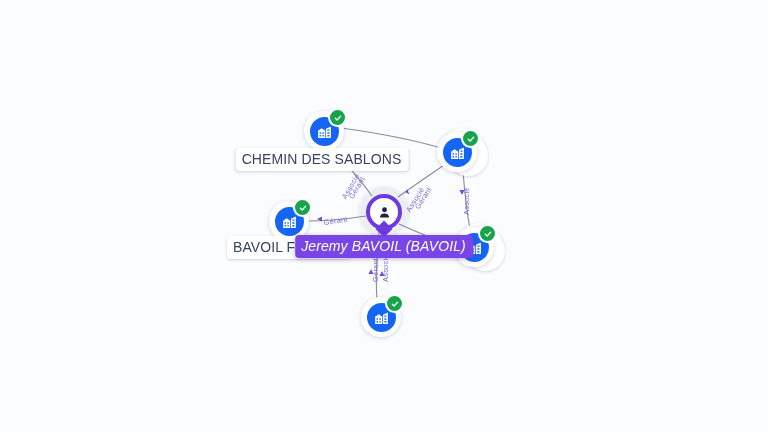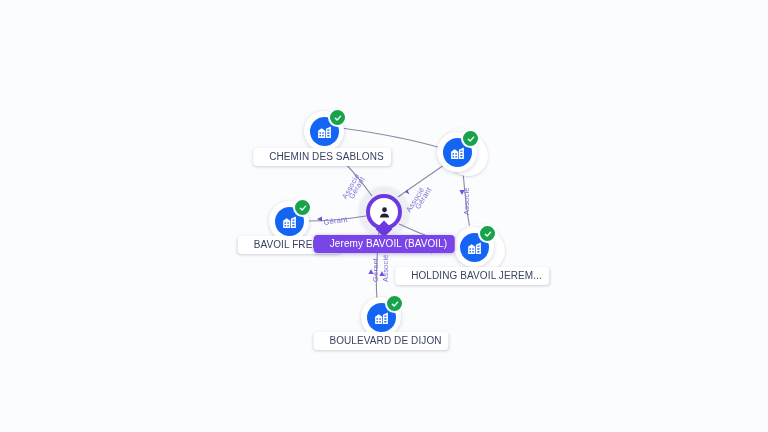--- a/index.html
+++ b/index.html
@@ -129,24 +129,24 @@
     border-radius: 0 0 3px 0;
     z-index: -1;
   }
 
   
   .node-label {
     position: absolute;
     transform: translate(-50%, 0);
     background: #ffffff;
     color: #384363;
-    font-size: 10px;
+    font-size: 14px;
     letter-spacing: 0.1px;
     white-space: nowrap;
-    padding: 3px 7px 4px 16px;
+    padding: 3px 7px 4px 6px;
     border-radius: 4px;
     box-shadow: 0 1px 3px rgba(40,50,90,0.22);
     z-index: 8;
   }
   .node-label.focus {
     background: #7a45e6;
     color: #ffffff;
     box-shadow: 0 1px 4px rgba(90,50,170,0.40);
     z-index: 12;
   }
@@ -268,43 +268,41 @@
           <path d="M14 21V8l7-3v16h-7zm2-2h3v-2h-3v2zm0-4h3v-2h-3v2zm0-4h3V9h-3v2z"></path>
         </svg>
       </div>
       <div class="badge-check">
         <svg width="8" height="8" viewBox="0 0 24 24" fill="none" stroke="#ffffff" stroke-width="4" stroke-linecap="round" stroke-linejoin="round">
           <path d="M4 12.5l5.5 5.5L20 6.5"></path>
         </svg>
       </div>
     </div>
   </div>
-  <div class="node-label" style="left:472px; top:267px;">HOLDING BAVOIL JEREM...</div>
 
   <div class="node" style="left:381px; top:317px;">
     <div class="company-circle">
       <div class="company-disc">
         <svg width="17" height="17" viewBox="0 0 24 24" fill="#ffffff">
           <path d="M3 21V11l5-3.5L13 11v10H3zm2-2h2v-2H5v2zm4 0h2v-2H9v2zm-4-4h2v-2H5v2zm4 0h2v-2H9v2z"></path>
           <path d="M14 21V8l7-3v16h-7zm2-2h3v-2h-3v2zm0-4h3v-2h-3v2zm0-4h3V9h-3v2z"></path>
         </svg>
       </div>
       <div class="badge-check">
         <svg width="8" height="8" viewBox="0 0 24 24" fill="none" stroke="#ffffff" stroke-width="4" stroke-linecap="round" stroke-linejoin="round">
           <path d="M4 12.5l5.5 5.5L20 6.5"></path>
         </svg>
       </div>
     </div>
   </div>
-  <div class="node-label" style="left:381px; top:332px;">BOULEVARD DE DIJON</div>
 
   <div class="person-node" style="left:384px; top:212px; z-index:10;">
     <div class="person-halo"></div>
     <div class="person-pin">
       <svg width="15" height="15" viewBox="0 0 24 24" fill="#1b2340">
         <circle cx="12" cy="7.6" r="3.9"></circle>
         <path d="M4.6 20c0-4.1 3.3-6.6 7.4-6.6s7.4 2.5 7.4 6.6z"></path>
       </svg>
     </div>
   </div>
-  <div class="node-label focus" style="left:384px; top:235px;">Jeremy BAVOIL (BAVOIL)</div>
+  <div class="node-label focus" style="left:384px; top:235px;font-style:italic;">Jeremy BAVOIL (BAVOIL)</div>
 
 </div>
 
 </body></html>

